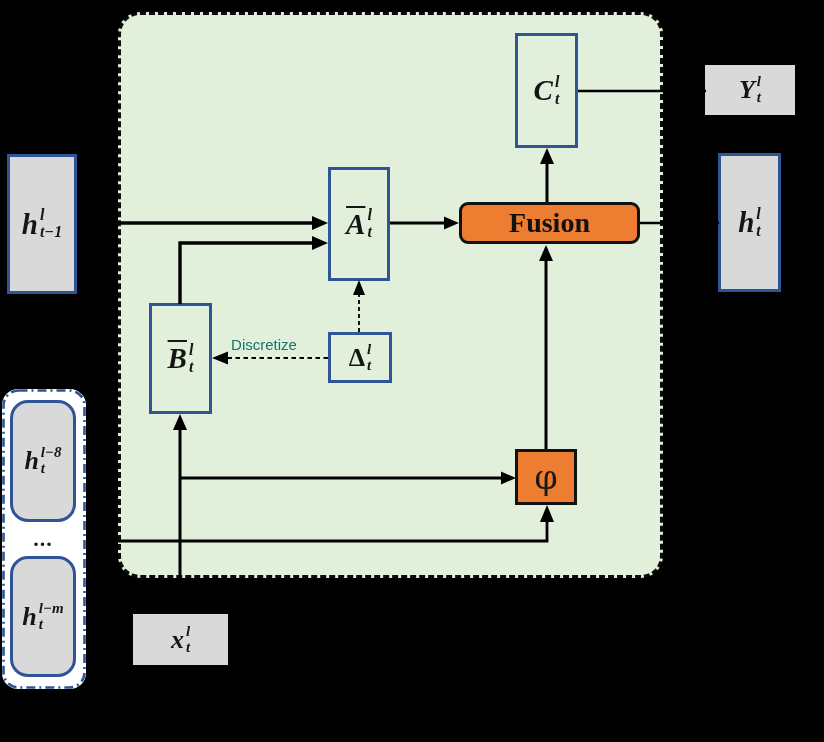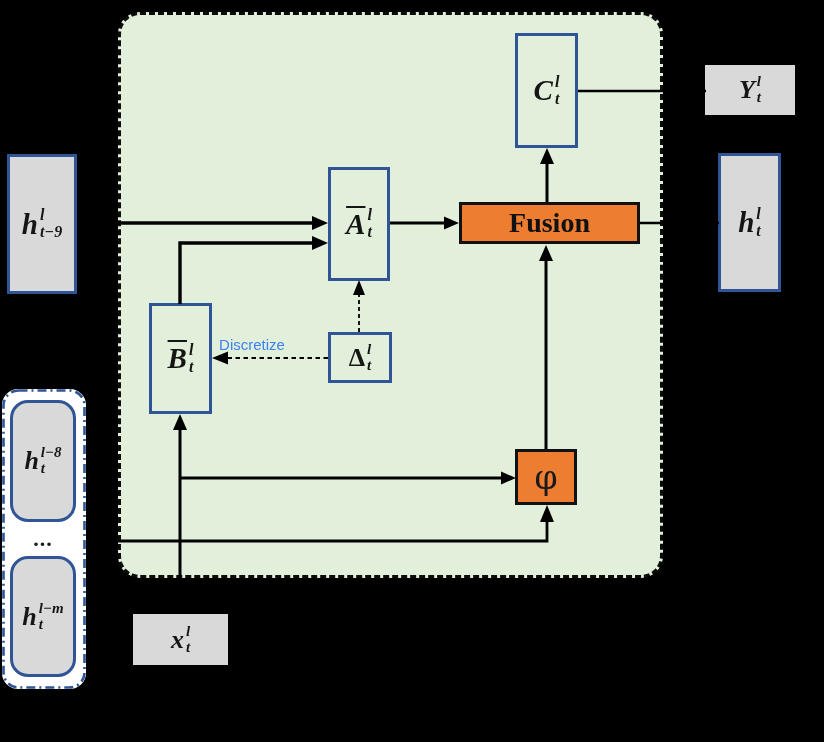--- a/index.html
+++ b/index.html
@@ -28,21 +28,21 @@
   .gray   { background: #D9D9D9; }
   .blue-b { border: 3px solid #2F5597; }
   .clear  { background: transparent; }
   .orange { background: #ED7D31; border: 3px solid #111; }
 
   #h-prev-box { left: 7px;   top: 154px; width: 70px;  height: 140px; }
   #a-bar-box  { left: 328px; top: 167px; width: 62px;  height: 114px; }
   #b-bar-box  { left: 149px; top: 303px; width: 63px;  height: 111px; }
   #delta-box  { left: 328px; top: 332px; width: 64px;  height: 51px;  }
   #c-box      { left: 515px; top: 33px;  width: 63px;  height: 115px; }
-  #fusion-box { left: 459px; top: 202px; width: 181px; height: 42px; border-radius: 0; }
+  #fusion-box { left: 459px; top: 202px; width: 181px; height: 42px; border-radius: 9px; }
   #phi-box    { left: 515px; top: 449px; width: 62px;  height: 56px;  }
   #y-out-box  { left: 705px; top: 65px;  width: 90px;  height: 50px;  }
   #h-out-box  { left: 718px; top: 153px; width: 63px;  height: 139px; }
   #x-in-box   { left: 133px; top: 614px; width: 95px;  height: 51px;  }
 
   
   #hidden-group {
     left: 2px; top: 389px; width: 84px; height: 300px;
     background: #fff; border-radius: 16px;
   }
@@ -72,41 +72,41 @@
 
   #fusion-label {
     font-weight: bold; font-size: 28px; color: #111;
     font-family: "Liberation Serif", "DejaVu Serif", serif;
   }
   #phi-label {
     font-size: 33px; color: #1a1a1a;
     font-family: "DejaVu Serif", "Liberation Serif", serif;
   }
   #discretize-label {
-    left: 202px; top: 336px; width: 100px;
+    left: 214px; top: 336px; width: 100px;
     text-align: center;
     font-family: "Liberation Sans", "DejaVu Sans", sans-serif;
-    font-size: 15px; color: #3b82f6;
+    font-size: 15px; color: #0f766e;
   }
 
   #connector-layer { left: 0; top: 0; width: 824px; height: 742px; pointer-events: none; }
 </style>
 </head>
 <body>
 
 <div id="scene">
 
   <div id="green-block" class="abs"></div>
 
   <div id="h-prev-box" class="abs node gray blue-b">
     <span class="math">
       <span class="base">h</span>
       <span class="stack">
         <span class="sup">l</span>
-        <span class="sub">t−9</span>
+        <span class="sub">t−1</span>
       </span>
     </span>
   </div>
 
   <div id="a-bar-box" class="abs node clear blue-b">
     <span class="math">
       <span class="base bar">A</span>
       <span class="stack">
         <span class="sup">l</span>
         <span class="sub">t</span>

